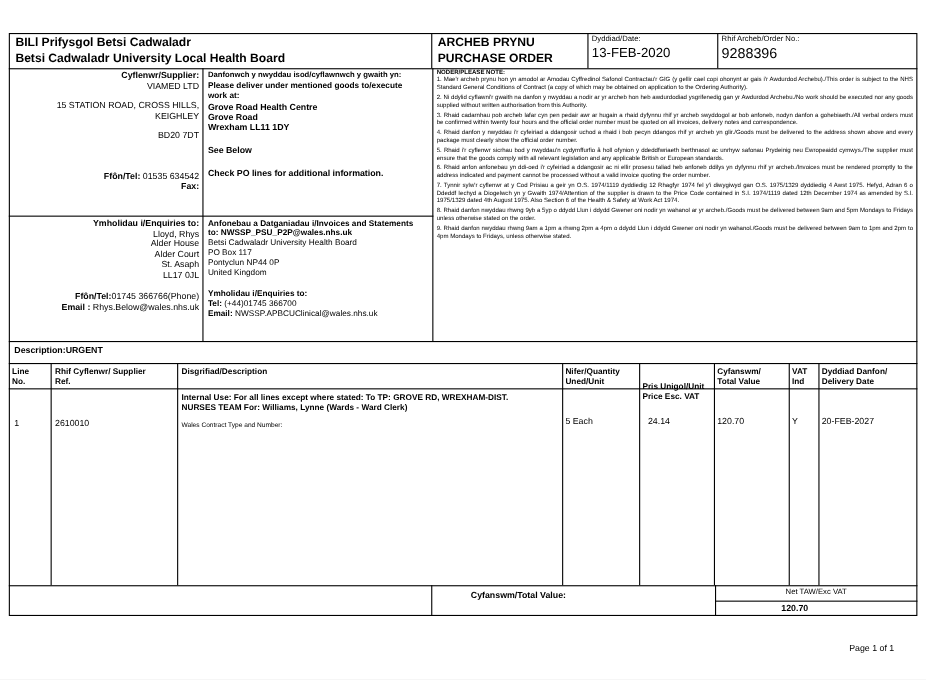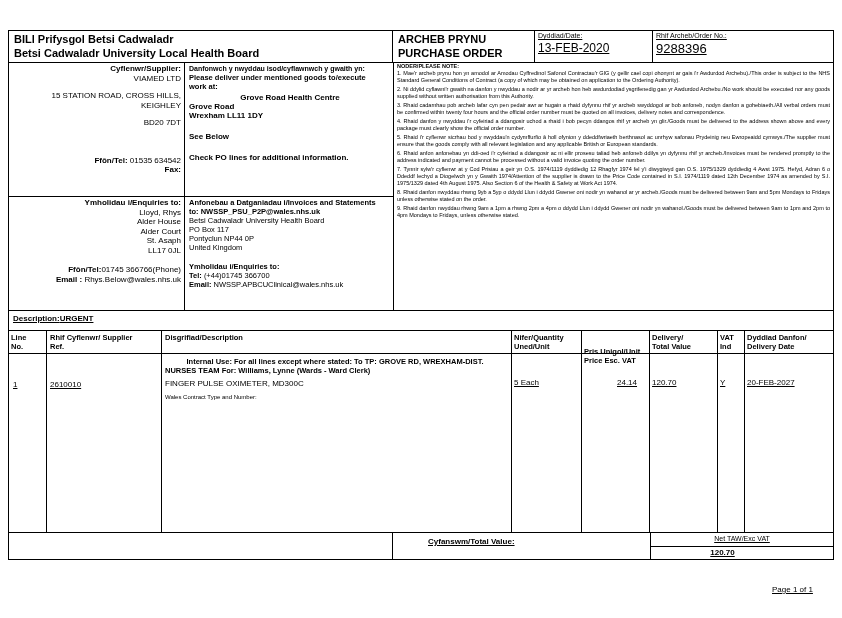--- a/index.html
+++ b/index.html
@@ -2,21 +2,21 @@
 <html><head>
 <meta charset="utf-8">
 <style>
   * { margin:0; padding:0; box-sizing:border-box; }
   html,body { background:#e8e8e8; }
   body { font-family:"Liberation Sans", sans-serif; color:#000; }
   .page { position:relative; width:842px; height:618px; background:#fff; overflow:hidden; margin:0 auto; }
   .outer { position:absolute; left:8px; top:30px; width:826px; height:530px; border:1px solid #000; }
   .hl { position:absolute; height:1px; background:#000; }
   .vl { position:absolute; width:1px; background:#000; }
-  .t  { position:absolute; white-space:nowrap;text-decoration:underline; }
+  .t  { position:absolute; white-space:nowrap; }
   .blk { position:absolute; }
   .b  { font-weight:700; }
   .s8  { font-size:8px;  line-height:9.5px;text-align:right; }
   .s75 { font-size:7.5px; line-height:9px; }
   .notes-par { font-size:5.5px; line-height:7px; margin-bottom:2px; text-align:justify; white-space:normal; }
   .sp8  { height:8px; }
   .sp10 { height:10px; }
   .sp12 { height:12px; }
   .sp2  { height:2px; }
   .sp28 { height:28px; }
@@ -76,21 +76,21 @@
     <div class="sp28"></div>
     <div><span class="b">Ffôn/Tel:</span> <span>01535 634542</span></div>
     <div class="b">Fax:</div>
   </div>
 
   <div class="blk s75" style="left:189px;top:64px;width:202px;">
     <div class="b" style="font-size:7px;">Danfonwch y nwyddau isod/cyflawnwch y gwaith yn:</div>
     <div class="b">Please deliver under mentioned goods to/execute</div>
     <div class="b">work at:</div>
     <div class="sp2"></div>
-    <div class="b" style="font-size:8px;text-align:center;">Grove Road Health Centre</div>
+    <div class="b" style="font-size:8px;">Grove Road Health Centre</div>
     <div class="b" style="font-size:8px;">Grove Road</div>
     <div class="b" style="font-size:8px;">Wrexham LL11 1DY</div>
     <div class="sp12"></div>
     <div class="b" style="font-size:8px;">See Below</div>
     <div class="sp12"></div>
     <div class="b" style="font-size:8px;">Check PO lines for additional information.</div>
   </div>
 
   <div class="blk" style="left:397px;top:63px;width:433px;">
     <div class="b" style="font-size:5.5px;line-height:7px;">NODER/PLEASE NOTE:</div>
@@ -145,43 +145,42 @@
   </div>
   <div class="blk s75 b" style="left:514px;top:333px;">
     <div>Nifer/Quantity</div>
     <div>Uned/Unit</div>
   </div>
   <div class="blk s75 b" style="left:584px;top:333px;margin-top:14px;">
     <div>Pris Unigol/Unit</div>
     <div>Price Esc. VAT</div>
   </div>
   <div class="blk s75 b" style="left:652px;top:333px;">
-    <div>Delivery/</div>
+    <div>Cyfanswm/</div>
     <div>Total Value</div>
   </div>
   <div class="blk s75 b" style="left:720px;top:333px;">
     <div>VAT</div>
     <div>Ind</div>
   </div>
   <div class="blk s75 b" style="left:747px;top:333px;">
     <div>Dyddiad Danfon/</div>
     <div>Delivery Date</div>
   </div>
 
   <div class="blk" style="left:165px;top:357px;width:340px;white-space:normal;">
-    <div class="b" style="font-size:7.5px;line-height:9px;text-align:center;">Internal Use: For all lines except where stated: To TP: GROVE RD, WREXHAM-DIST.</div>
+    <div class="b" style="font-size:7.5px;line-height:9px;">Internal Use: For all lines except where stated: To TP: GROVE RD, WREXHAM-DIST.</div>
     <div class="b" style="font-size:7.5px;line-height:9px;">NURSES TEAM For: Williams, Lynne (Wards - Ward Clerk)</div>
     <div style="height:4px;"></div>
-    <div style="font-size:8px;line-height:10px;">FINGER PULSE OXIMETER, MD300C</div>
     <div style="font-size:6px;line-height:8px;margin-top:4px;">Wales Contract Type and Number:</div>
   </div>
   <div class="t" style="left:13px;top:380px;font-size:8px;">1</div>
   <div class="t" style="left:50px;top:380px;font-size:8px;">2610010</div>
   <div class="t" style="left:514px;top:378px;font-size:8px;">5 Each</div>
-  <div class="t" style="left:584px;top:378px;font-size:8px;padding-left:33px;">24.14</div>
+  <div class="t" style="left:556px;top:378px;font-size:8px;padding-left:33px;">24.14</div>
   <div class="t" style="left:652px;top:378px;font-size:8px;">120.70</div>
   <div class="t" style="left:720px;top:378px;font-size:8px;">Y</div>
   <div class="t" style="left:747px;top:378px;font-size:8px;">20-FEB-2027</div>
 
   <div class="t b" style="left:428px;top:537px;font-size:8px;">Cyfanswm/Total Value:</div>
   <div class="t ctr" style="left:650px;top:535px;width:184px;font-size:7px;">Net TAW/Exc VAT</div>
   <div class="t ctr b" style="left:650px;top:548px;width:145px;font-size:8px;">120.70</div>
   <div class="t" style="left:772px;top:585px;font-size:8px;">Page 1 of 1</div>
 
 </div>

